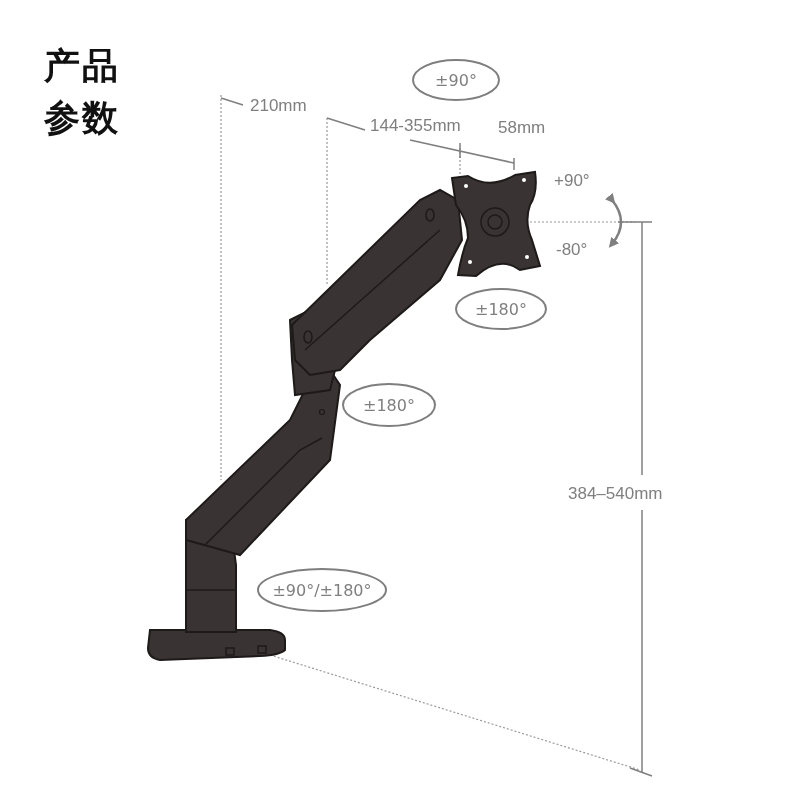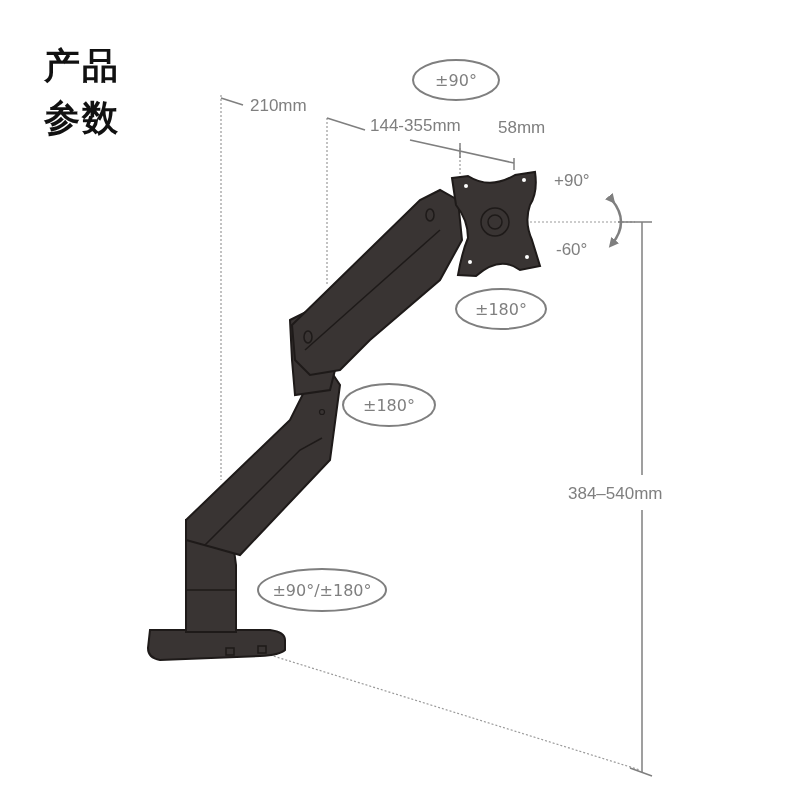--- a/index.html
+++ b/index.html
@@ -90,14 +90,14 @@
   <text class="rot-text" x="456" y="86">±90°</text>
   <text class="rot-text" x="501" y="315">±180°</text>
   <text class="rot-text" x="389" y="411">±180°</text>
   <text class="rot-text" x="322" y="596">±90°/±180°</text>
 </svg>
 
 <div class="label" style="left:250px; top:96px;">210mm</div>
 <div class="label" style="left:370px; top:116px;">144-355mm</div>
 <div class="label" style="left:498px; top:118px;">58mm</div>
 <div class="label" style="left:554px; top:171px;">+90°</div>
-<div class="label" style="left:556px; top:240px;">-60°</div>
+<div class="label" style="left:556px; top:240px;">-80°</div>
 <div class="label" style="left:568px; top:484px;">384–540mm</div>
 
 </body></html>

